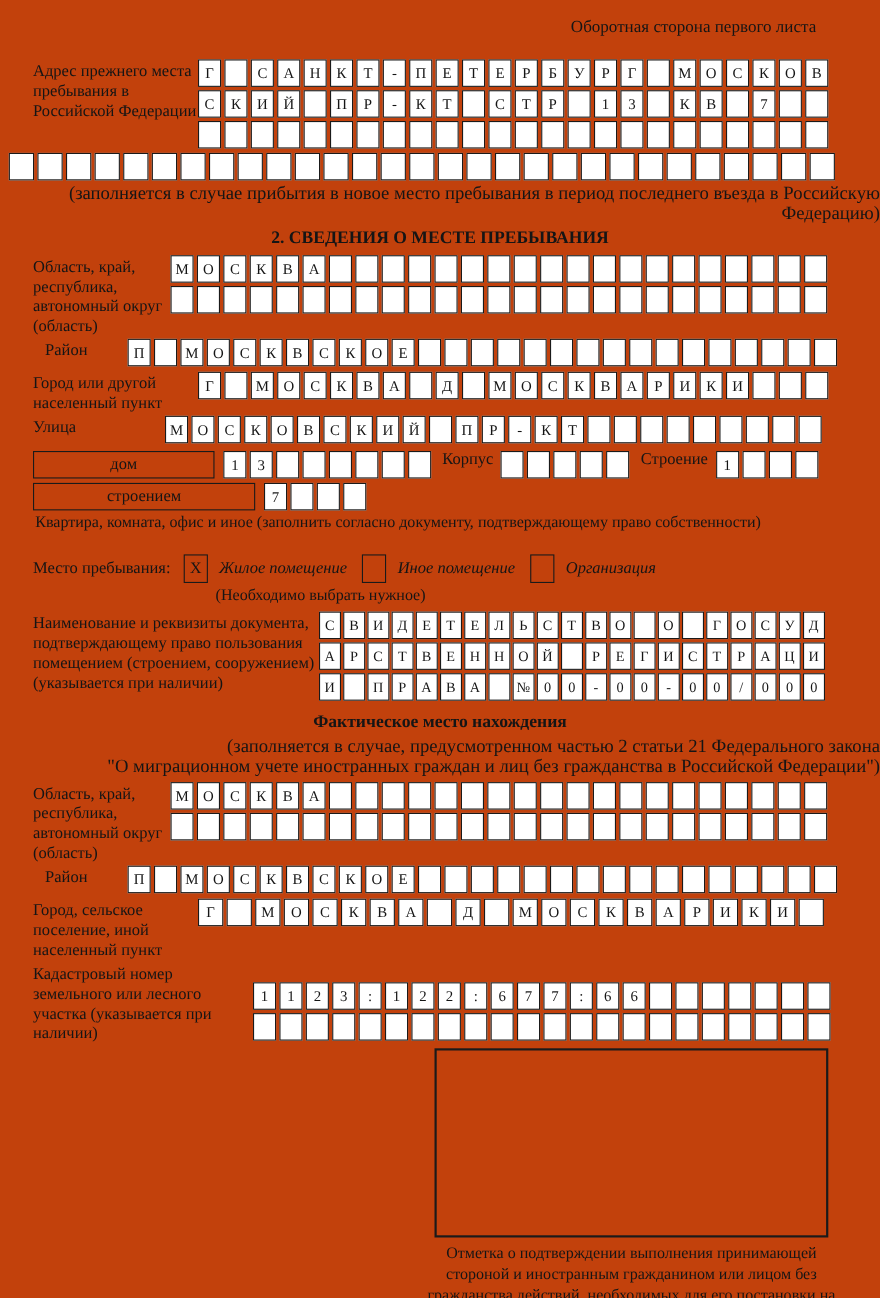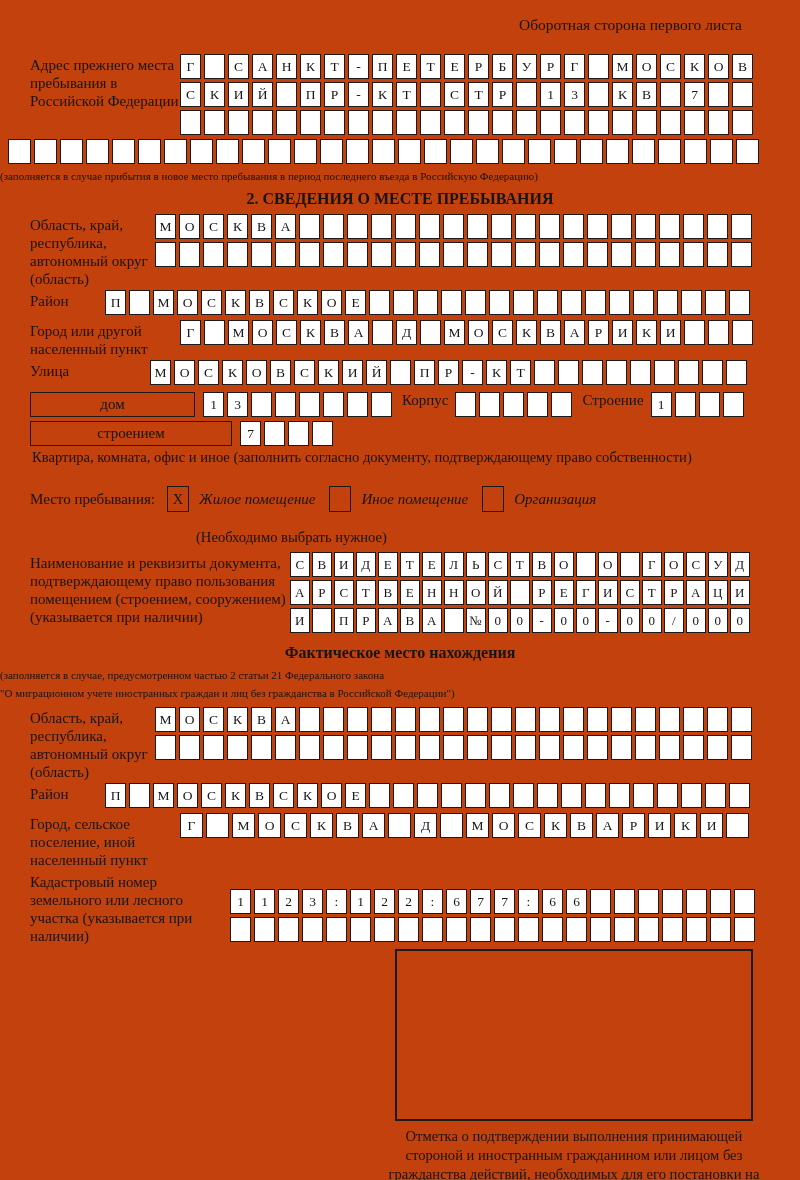--- a/index.html
+++ b/index.html
@@ -6,54 +6,54 @@
   html,body { margin:0; padding:0; background:#fff; }
   .page {
     width:800px; height:1180px; overflow:hidden; position:relative;
     background:#c2410c; color:#151515;
     font-family:"Liberation Serif","DejaVu Serif",serif; font-size:15px;
   }
   .note { text-align:right; padding:16px 58px 0 0; font-size:15.5px; }
 
   .frow { display:flex; align-items:flex-start; margin-top:2px; }
   .flabel { flex:0 0 auto; padding-left:30px; line-height:18px; padding-top:2px; }
-  .w-prev { width:180px; } .w-obl { width:155px; } .w-raion { width:105px; }
+  .w-prev { width:180px; } .w-obl { width:155px; } .w-raion { width:105px;margin-left:11px; }
   .w-gor { width:180px; } .w-ul { width:150px; } .w-doc { width:290px; }
   .w-gor2 { width:180px; } .w-kad { width:230px; }
 
   .cells { display:flex; margin-bottom:3px; }
   .cell {
     width:21px; height:25px; border:1.5px solid #1a1a1a; margin-right:3px;
     display:flex; align-items:center; justify-content:center;
     font-size:13.5px; line-height:1; flex:0 0 auto; background:#fff;
   }
   .cells.wide .cell { width:23px; }
   .cells.small .cell { width:19.5px; margin-right:2.5px; font-size:13px; }
   .fullrow { margin-left:8px; margin-top:1px; }
 
-  .cap { font-size:11px; text-align:left; margin-top:0px; line-height:18px; }
+  .cap { font-size:17px; text-align:right; margin-top:0px; line-height:18px; }
   .cap-left { font-size:14.6px; padding-left:32px; line-height:18px; margin:1px 0 3px; }
   .sec-title { font-weight:bold; font-size:16px; text-align:center; margin:5px 0 6px; }
 
   .domrow { display:flex; padding-left:30px; margin:4px 0 2px; }
   .wbox {
     height:25px; border:1.5px solid #1a1a1a;
     display:flex; align-items:center; justify-content:center; font-size:15px;
   }
   .dom-box { width:165px; margin-right:8px; }
   .kv-box { width:202px; margin-right:8px; }
   .inline-lab { margin:0 7px; white-space:nowrap; }
 
   .mesto { display:flex; align-items:center; padding-left:30px; margin-top:20px; }
   .cb {
     width:22px; height:26px; border:1.5px solid #1a1a1a; flex:0 0 auto;
     display:flex; align-items:center; justify-content:center; font-size:14.5px;
   }
   .mesto .opt-label { margin:0 14px 0 10px;font-style:italic; }
-  .hint { font-size:14.6px; margin-left:196px; margin-top:16px; line-height:18px; }
+  .hint { font-size:14.6px; margin-left:196px; margin-top:2px; line-height:18px; }
 
   .fact-title { font-weight:bold; font-size:16px; text-align:center; margin:8px 0 4px; }
   .kad-cells { margin-top:18px; }
 
   .stamp-box { margin:4px 0 0 395px; width:358px; height:172px; border:2px solid #1a1a1a; }
   .stamp-cap { width:392px; margin:6px 0 0 378px; text-align:center; font-size:14.6px; line-height:19px; }
 </style>
 </head>
 <body>
 

